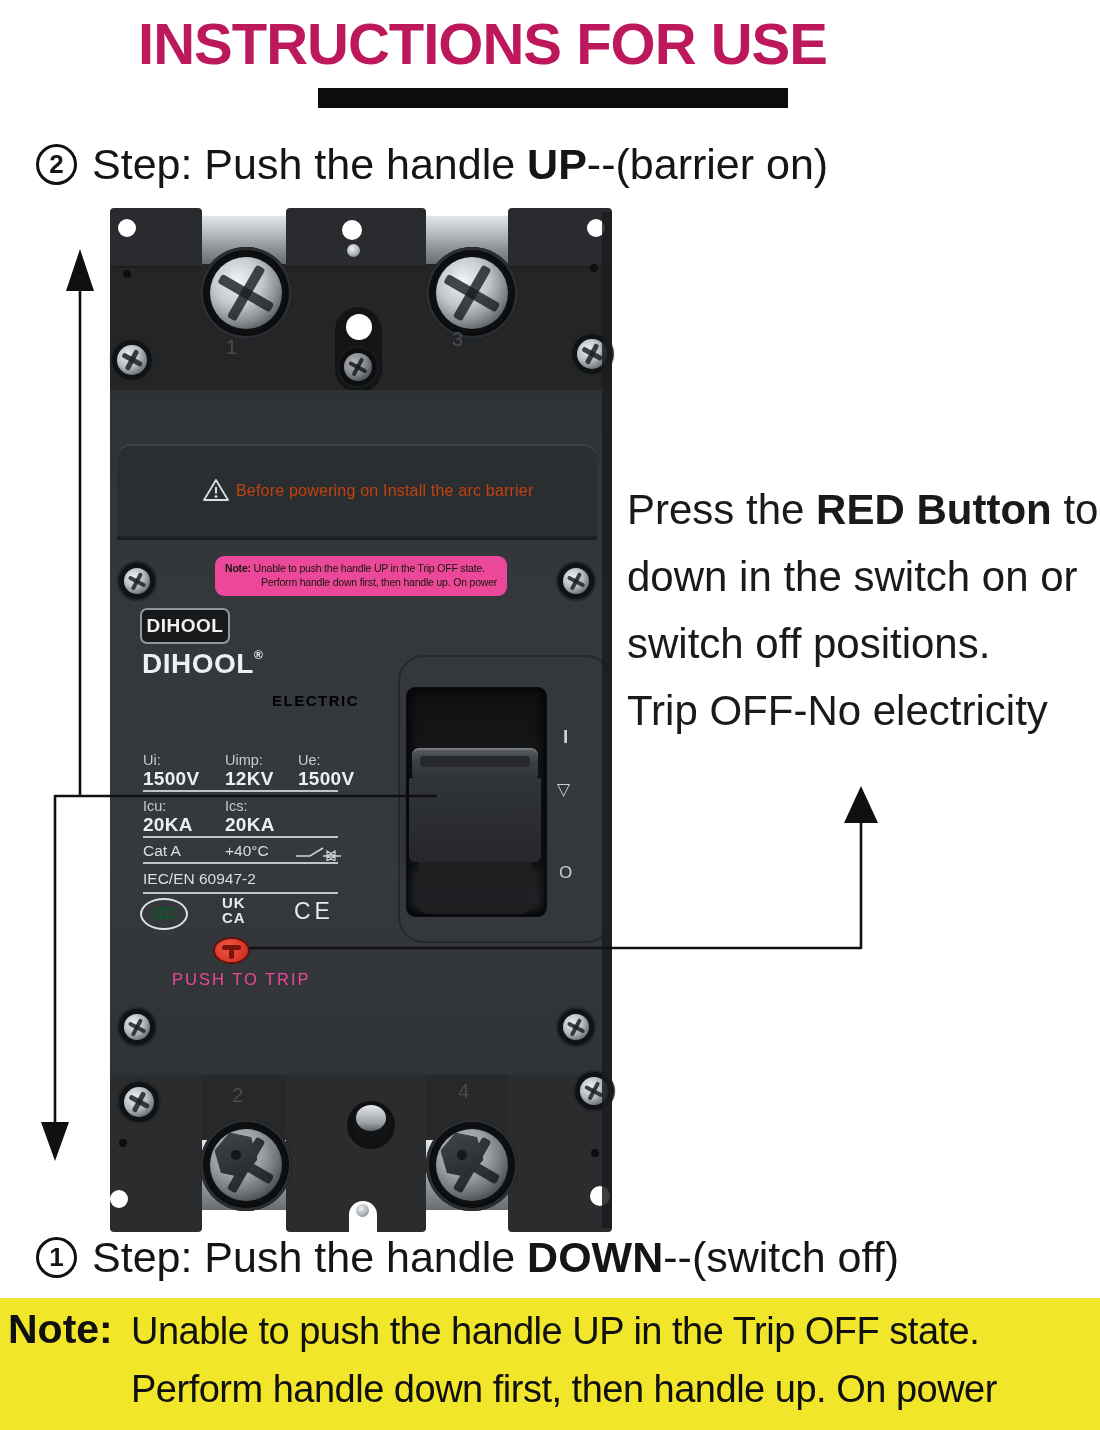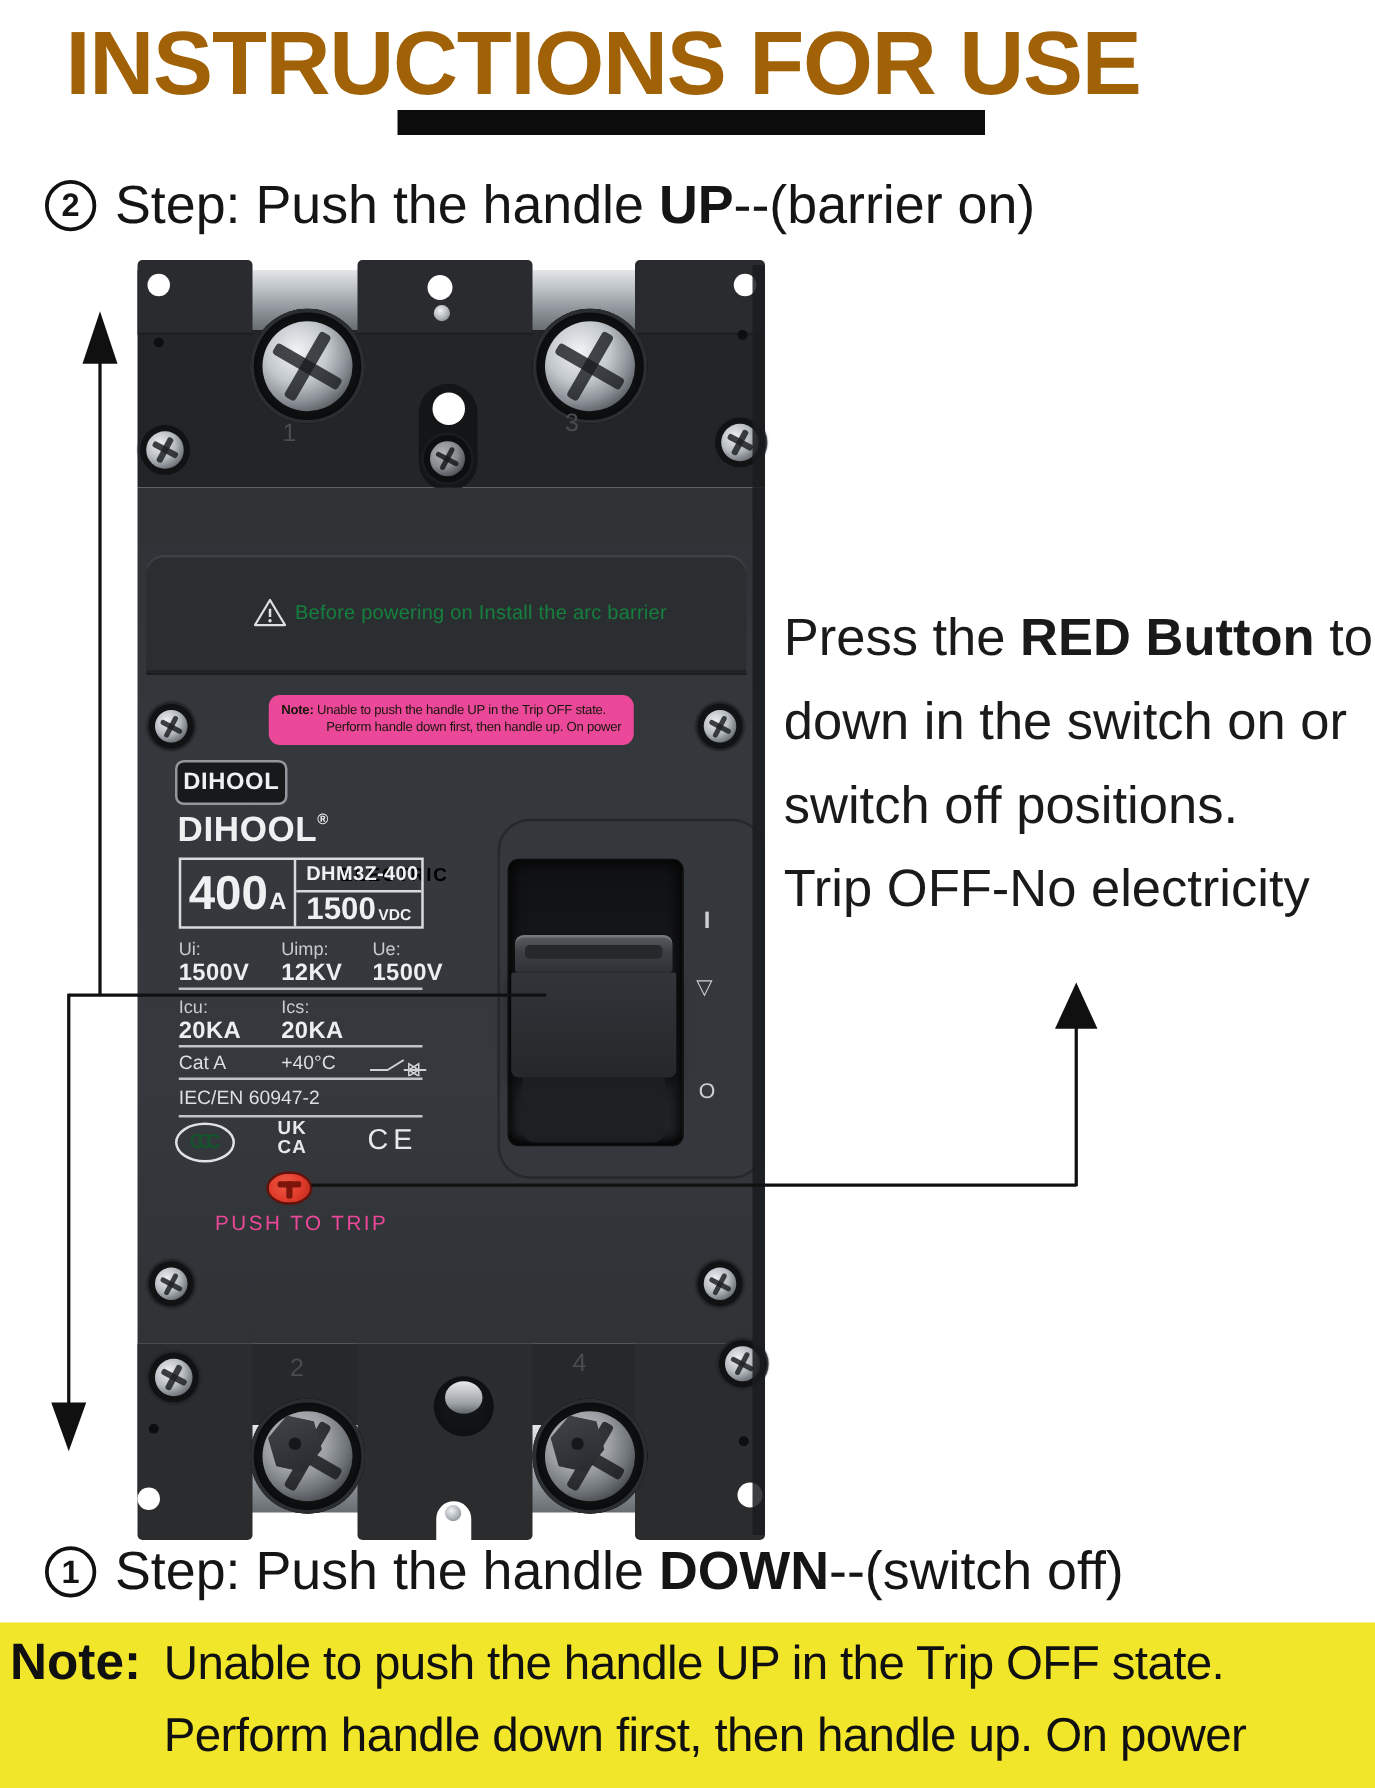--- a/index.html
+++ b/index.html
@@ -2,21 +2,21 @@
 <html><head>
 <meta charset="utf-8">
 <style>
   html,body{margin:0;padding:0;}
   body{width:1100px;height:1430px;position:relative;background:#fff;
        font-family:"Liberation Sans",sans-serif;overflow:hidden;}
   *{box-sizing:border-box;}
   .abs{position:absolute;}
 
   .title{position:absolute;left:0;top:10px;width:965px;text-align:center;
-         font-size:72px;font-weight:bold;letter-spacing:-1px;color:#a16207;}
+         font-size:58px;font-weight:bold;letter-spacing:-1px;color:#be185d;}
   .titlebar{position:absolute;left:318px;top:88px;width:470px;height:20px;background:#0c0c0c;}
 
   .steprow{position:absolute;display:flex;align-items:center;gap:15px;
            font-size:43px;color:#151515;white-space:nowrap;}
   .stepnum{width:41px;height:41px;border:3px solid #111;border-radius:50%;
            display:inline-flex;align-items:center;justify-content:center;
            font-size:26px;font-weight:bold;flex:none;}
   .b{font-weight:bold;}
 
   .sideline{position:absolute;left:627px;white-space:nowrap;font-size:42px;color:#1a1a1a;}
@@ -50,21 +50,21 @@
        background:linear-gradient(145deg,#42464b,#25282b);
        clip-path:polygon(25% 3%,75% 3%,100% 50%,75% 97%,25% 97%,0 50%);transform:rotate(12deg);}
   .hexdot{position:absolute;left:31px;top:31px;width:10px;height:10px;border-radius:50%;background:#15171a;}
 
   .front{position:absolute;left:0;top:182px;width:502px;height:685px;
        background:linear-gradient(180deg,#2f3235 0%,#34373b 30%,#35383c 70%,#303336 100%);}
   .groove{position:absolute;left:7px;top:236px;width:480px;height:94px;background:#2b2e31;
        border-radius:14px 14px 0 0;
        box-shadow:inset 0 2px 0 #3d4145, inset 0 -2px 0 #202224;}
   .seam{position:absolute;left:7px;top:330px;width:480px;height:2px;background:#1b1d1f;}
-  .warntext{position:absolute;left:126px;top:274px;font-size:16px;color:#15803d;letter-spacing:.2px;}
+  .warntext{position:absolute;left:126px;top:274px;font-size:16px;color:#c2410c;letter-spacing:.2px;}
 
   .sticker{position:absolute;left:105px;top:348px;width:292px;height:40px;background:#ec4899;
        border-radius:9px;padding:5px 8px 0 10px;font-size:10.5px;line-height:14px;
        color:#17170c;letter-spacing:-.2px;white-space:nowrap;}
   .sticker .lb{font-weight:bold;}
   .sticker .ind{margin-left:36px;}
 
   .badge{position:absolute;left:30px;top:400px;width:90px;height:36px;background:#17191b;
        border:2px solid rgba(200,205,210,.7);border-radius:7px;display:flex;align-items:center;
        justify-content:center;font-size:19px;font-weight:bold;color:#eef0f2;letter-spacing:.5px;}
@@ -191,33 +191,20 @@
 
   <div class="scr" style="left:14px;top:360px;width:26px;height:26px;"></div>
   <div class="scr" style="left:453px;top:360px;width:26px;height:26px;"></div>
   <div class="scr" style="left:14px;top:806px;width:26px;height:26px;"></div>
   <div class="scr" style="left:453px;top:806px;width:26px;height:26px;"></div>
 
   <div class="badge">DIHOOL</div>
   <div class="brand"><span>DIHOOL</span><span class="reg">®</span></div>
   <div class="electric">ELECTRIC</div>
 
-  <div class="ratebox">
-    <div class="lcell">
-      <span class="amp">400</span>
-        <span class="ampu">A</span>
-    </div>
-    <div class="rcell">
-      <div class="model">DHM3Z-400</div>
-      <div class="vrow">
-        <span class="volt">1500</span>
-          <span class="voltu">VDC</span>
-      </div>
-    </div>
-  </div>
 
   <div class="lbl" style="left:33px;top:544px;">Ui:</div>
   <div class="lbl" style="left:115px;top:544px;">Uimp:</div>
   <div class="lbl" style="left:188px;top:544px;">Ue:</div>
   <div class="val" style="left:33px;top:560px;">1500V</div>
   <div class="val" style="left:115px;top:560px;">12KV</div>
   <div class="val" style="left:188px;top:560px;">1500V</div>
   <div class="sep" style="left:33px;top:582px;width:195px;"></div>
 
   <div class="lbl" style="left:33px;top:590px;">Icu:</div>

